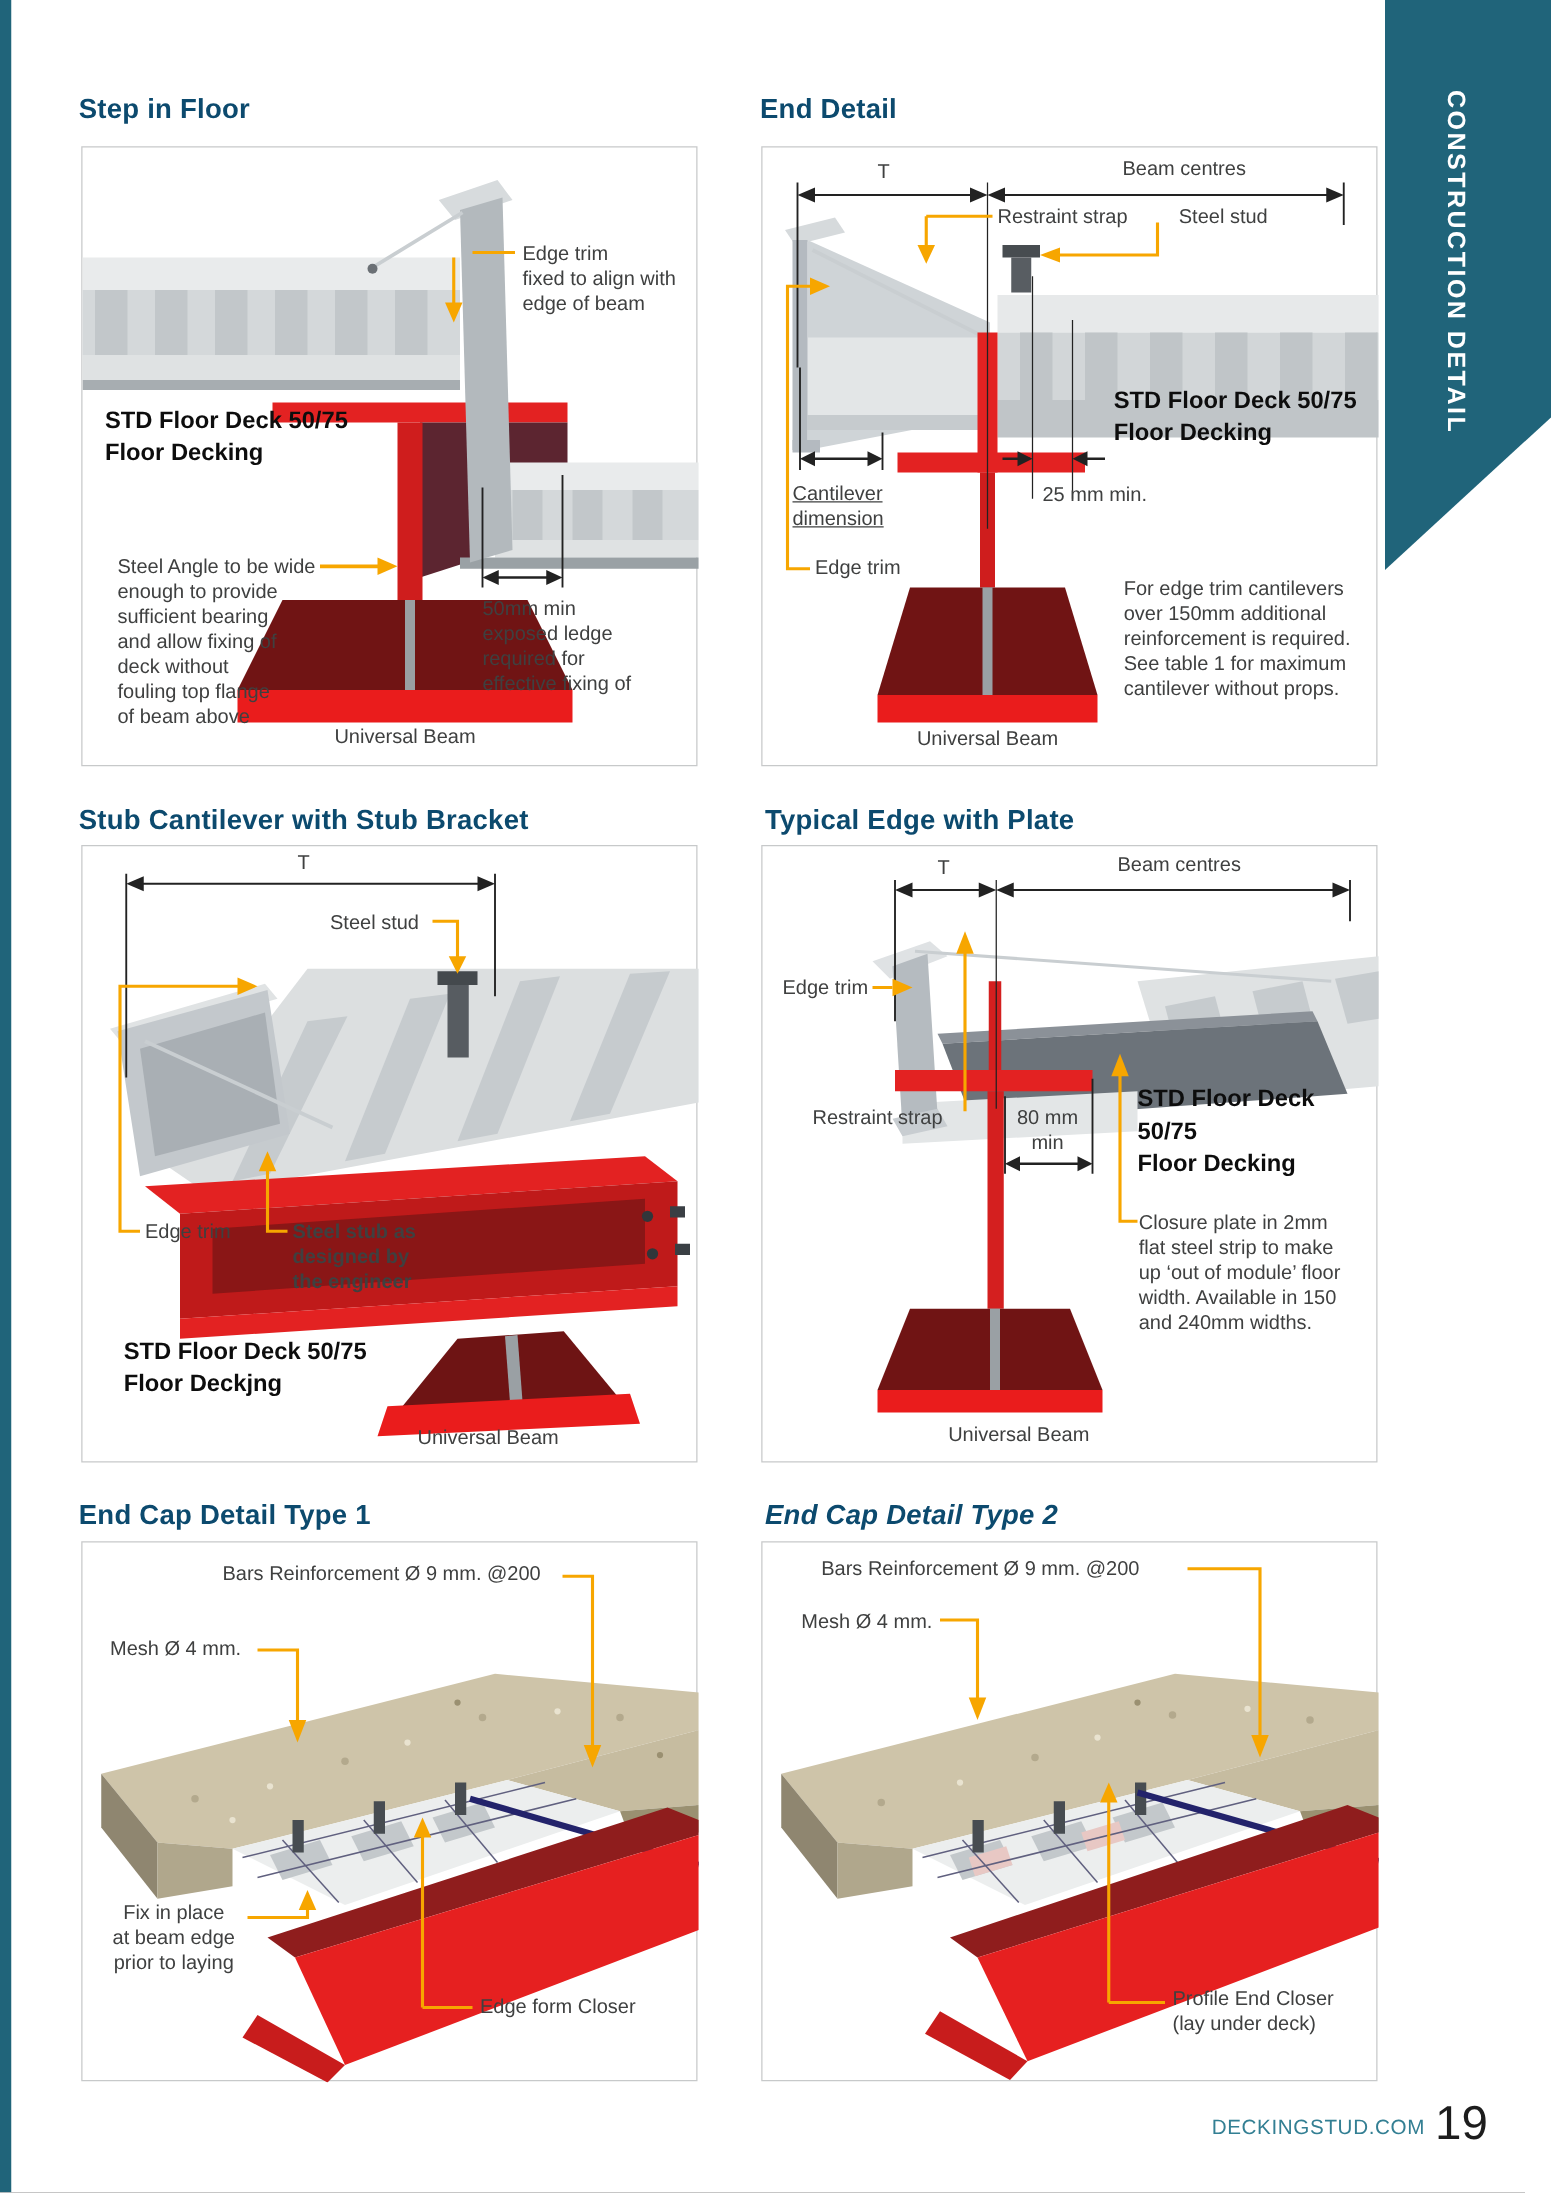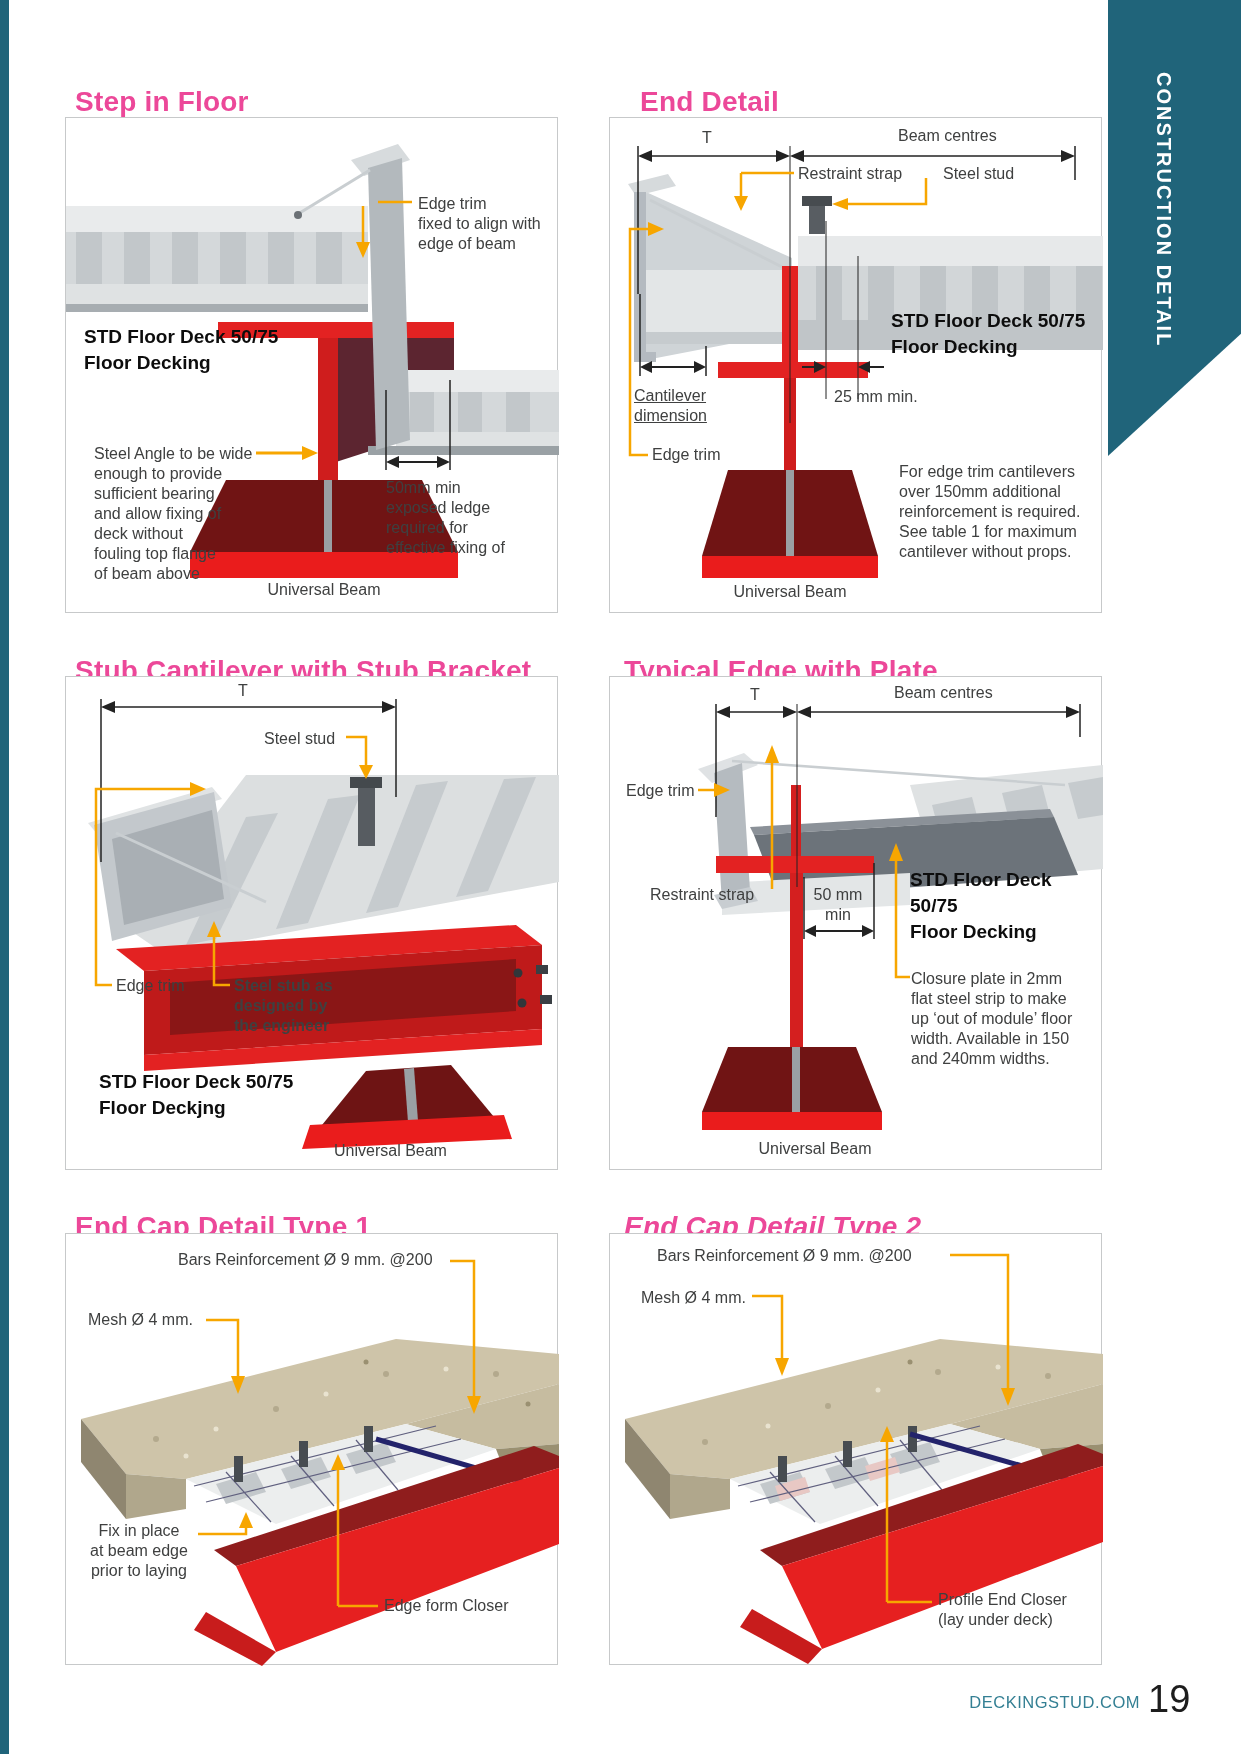--- a/index.html
+++ b/index.html
@@ -10,21 +10,21 @@
   .leftbar{position:absolute;left:0;top:0;width:9px;height:1754px;background:#20647a;}
   .banner{
     position:absolute;left:1108px;top:0;width:133px;height:470px;background:#20647a;
     clip-path:polygon(0 0,100% 0,100% 71%,0 97%);
   }
   .banner .vtext{
     position:absolute;top:72px;left:44px;writing-mode:vertical-rl;
     color:#ffffff;font-size:20px;font-weight:bold;letter-spacing:2px;white-space:nowrap;
   }
   .ptitle{
-    position:absolute;margin:12px;font-size:28px;font-weight:bold;color:#ec4899;letter-spacing:.2px;
+    position:absolute;margin:0;font-size:22px;font-weight:bold;color:#0c4a6e;letter-spacing:.2px;
   }
   .panel{position:absolute;background:#fff;border:1px solid #c7c9ca;box-sizing:border-box;}
   .panel svg{position:absolute;left:0;top:0;}
   .ann{
     position:absolute;font-size:16px;line-height:20px;color:#3f4040;
     white-space:pre-line;
   }
   .ann.b{font-weight:bold;color:#0d0d0d;font-size:19px;line-height:26px;}
   .ann.c{text-align:center;}
   .footer-site{position:absolute;top:1693px;left:900px;width:240px;text-align:right;
@@ -110,21 +110,21 @@
 deck without
 fouling top flange
 of beam above</div>
     <div class="ann" style="left:320px;top:360px;">50mm min
 exposed ledge
 required for
 effective fixing of</div>
     <div class="ann c" style="left:168px;top:462px;width:180px;">Universal Beam</div>
   </div>
 
-  <h2 class="ptitle" style="left:628px;top:74px;">End Detail</h2>
+  <h2 class="ptitle" style="left:608px;top:74px;">End Detail</h2>
   <div class="panel" style="left:609px;top:117px;width:493px;height:496px;">
     <svg width="493" height="496" viewBox="0 0 493 496">
       <g>
         <rect x="188" y="118" width="305" height="30" fill="#e7e9ea"></rect>
         <rect x="188" y="148" width="305" height="54" fill="#d2d6d8"></rect>
         <rect x="206" y="148" width="26" height="54" fill="#c0c5c8"></rect>
         <rect x="258" y="148" width="26" height="54" fill="#c0c5c8"></rect>
         <rect x="310" y="148" width="26" height="54" fill="#c0c5c8"></rect>
         <rect x="362" y="148" width="26" height="54" fill="#c0c5c8"></rect>
         <rect x="414" y="148" width="26" height="54" fill="#c0c5c8"></rect>
@@ -332,21 +332,21 @@
       </g>
       <g stroke="#f7a600" stroke-width="2.5" fill="#f7a600">
         <line x1="88" y1="113" x2="104" y2="113"></line>
         <polygon points="104,106 104,120 120,113" stroke="none"></polygon>
       </g>
     </svg>
     <div class="ann" style="left:140px;top:8px;">T</div>
     <div class="ann" style="left:284px;top:6px;">Beam centres</div>
     <div class="ann" style="left:16px;top:104px;">Edge trim</div>
     <div class="ann" style="left:40px;top:208px;">Restraint strap</div>
-    <div class="ann c" style="left:198px;top:208px;width:60px;">50 mm
+    <div class="ann c" style="left:198px;top:208px;width:60px;">80 mm
 min</div>
     <div class="ann b" style="left:300px;top:190px;">STD Floor Deck 50/75
 Floor Decking</div>
     <div class="ann" style="left:301px;top:292px;">Closure plate in 2mm
 flat steel strip to make
 up ‘out of module’ floor
 width. Available in 150
 and 240mm widths.</div>
     <div class="ann c" style="left:120px;top:462px;width:170px;">Universal Beam</div>
   </div>

